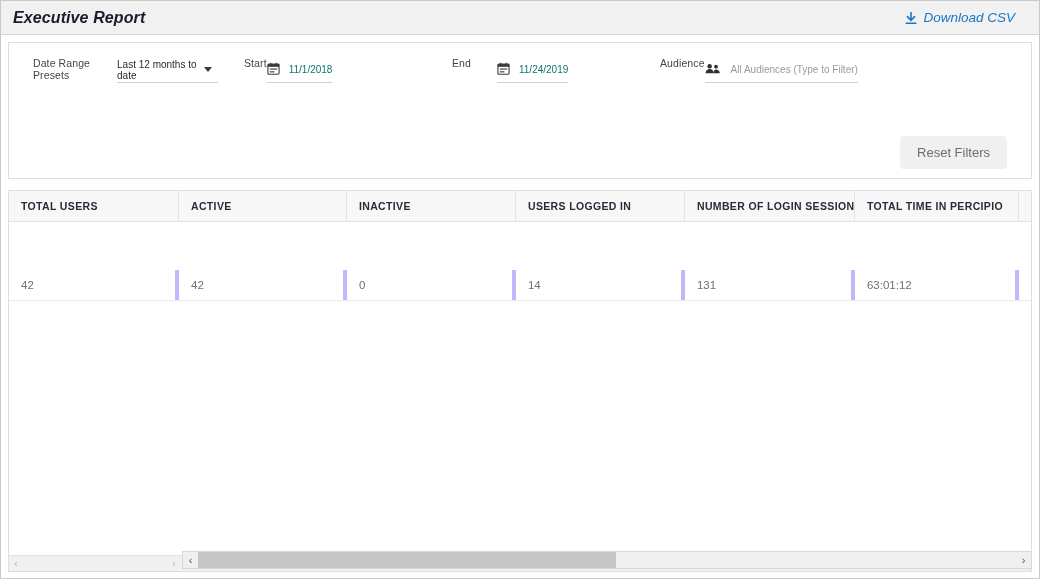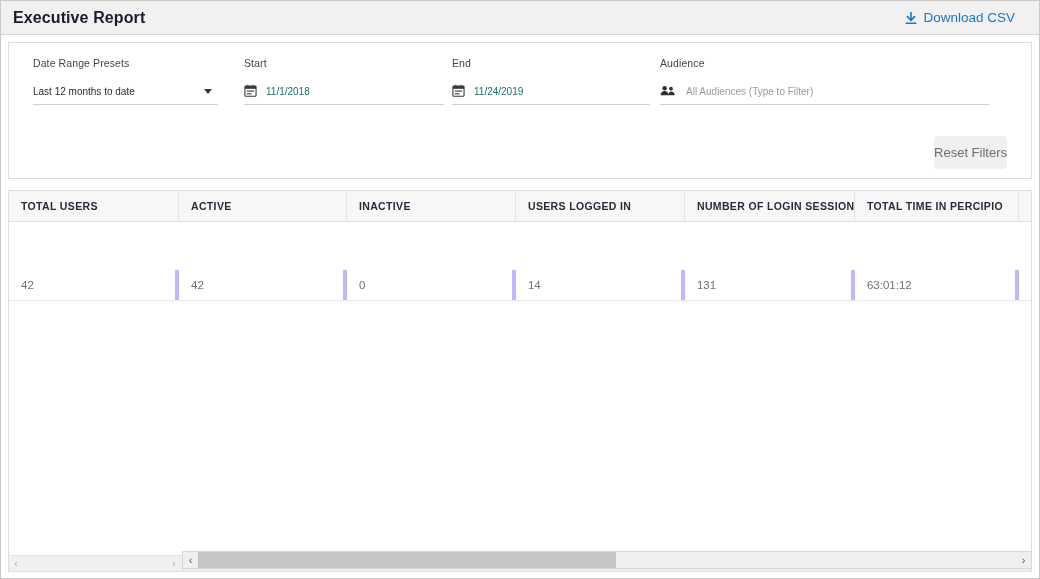--- a/index.html
+++ b/index.html
@@ -18,20 +18,21 @@
   }
 
   
   .titlebar {
     position: absolute; left: 0; top: 0;
     width: 1038px; height: 34px;
     background: #f1f1f1;
     border-bottom: 1px solid #d6d6d6;
     display: flex; align-items: center;
     padding: 0 10px 0 12px;
+    font-style: italic;
   }
   .page-title {
     font-size: 16px;
     font-weight: bold;
     color: #1b1b2f;
     letter-spacing: .1px;
   }
   .spacer { flex: 1 1 auto; }
   .download-link {
     display: inline-flex; align-items: flex-end; gap: 6px;
@@ -49,26 +50,26 @@
     background: #ffffff;
     border: 1px solid #dedede;
   }
   .filters-row {
     position: absolute; left: 0; top: 0;
     width: 100%; height: 64px;
     display: flex;
     padding: 10px 0 0 0;
   }
   .field {
-    display: flex; flex-direction: column;
+    display: flex; flex-direction: row;
     padding-top: 4px;
   }
   .field.preset  { width: 185px; margin-left: 24px; }
   .field.start   { width: 200px; margin-left: 26px; }
-  .field.end     { width: 198px; margin-left: 8px; }
+  .field.end     { width: 198px; margin-left: 8px; gap: 26px; }
   .field.audience{ flex: 1 1 auto; margin-left: 10px; margin-right: 42px; }
 
   .field-label {
     font-size: 10.5px;
     color: #444444;
     margin-bottom: 10px;
     letter-spacing: .1px;
   }
   .field-control {
     display: flex; align-items: center;
@@ -96,21 +97,21 @@
   .reset-wrap {
     position: absolute; right: 24px; top: 93px;
   }
   .reset-btn {
     background: #f0f0f0;
     border: none;
     border-radius: 4px;
     color: #6d6d6d;
     font-size: 13px;
     font-family: "Liberation Sans", sans-serif;
-    padding: 9px 0;
+    padding: 9px 17px;
     cursor: pointer;
   }
 
   
   .table-panel {
     position: absolute; left: 7px; top: 189px;
     width: 1024px; height: 382px;
     background: #ffffff;
     border: 1px solid #dedede;
     display: flex; flex-direction: column; gap: 48px;

